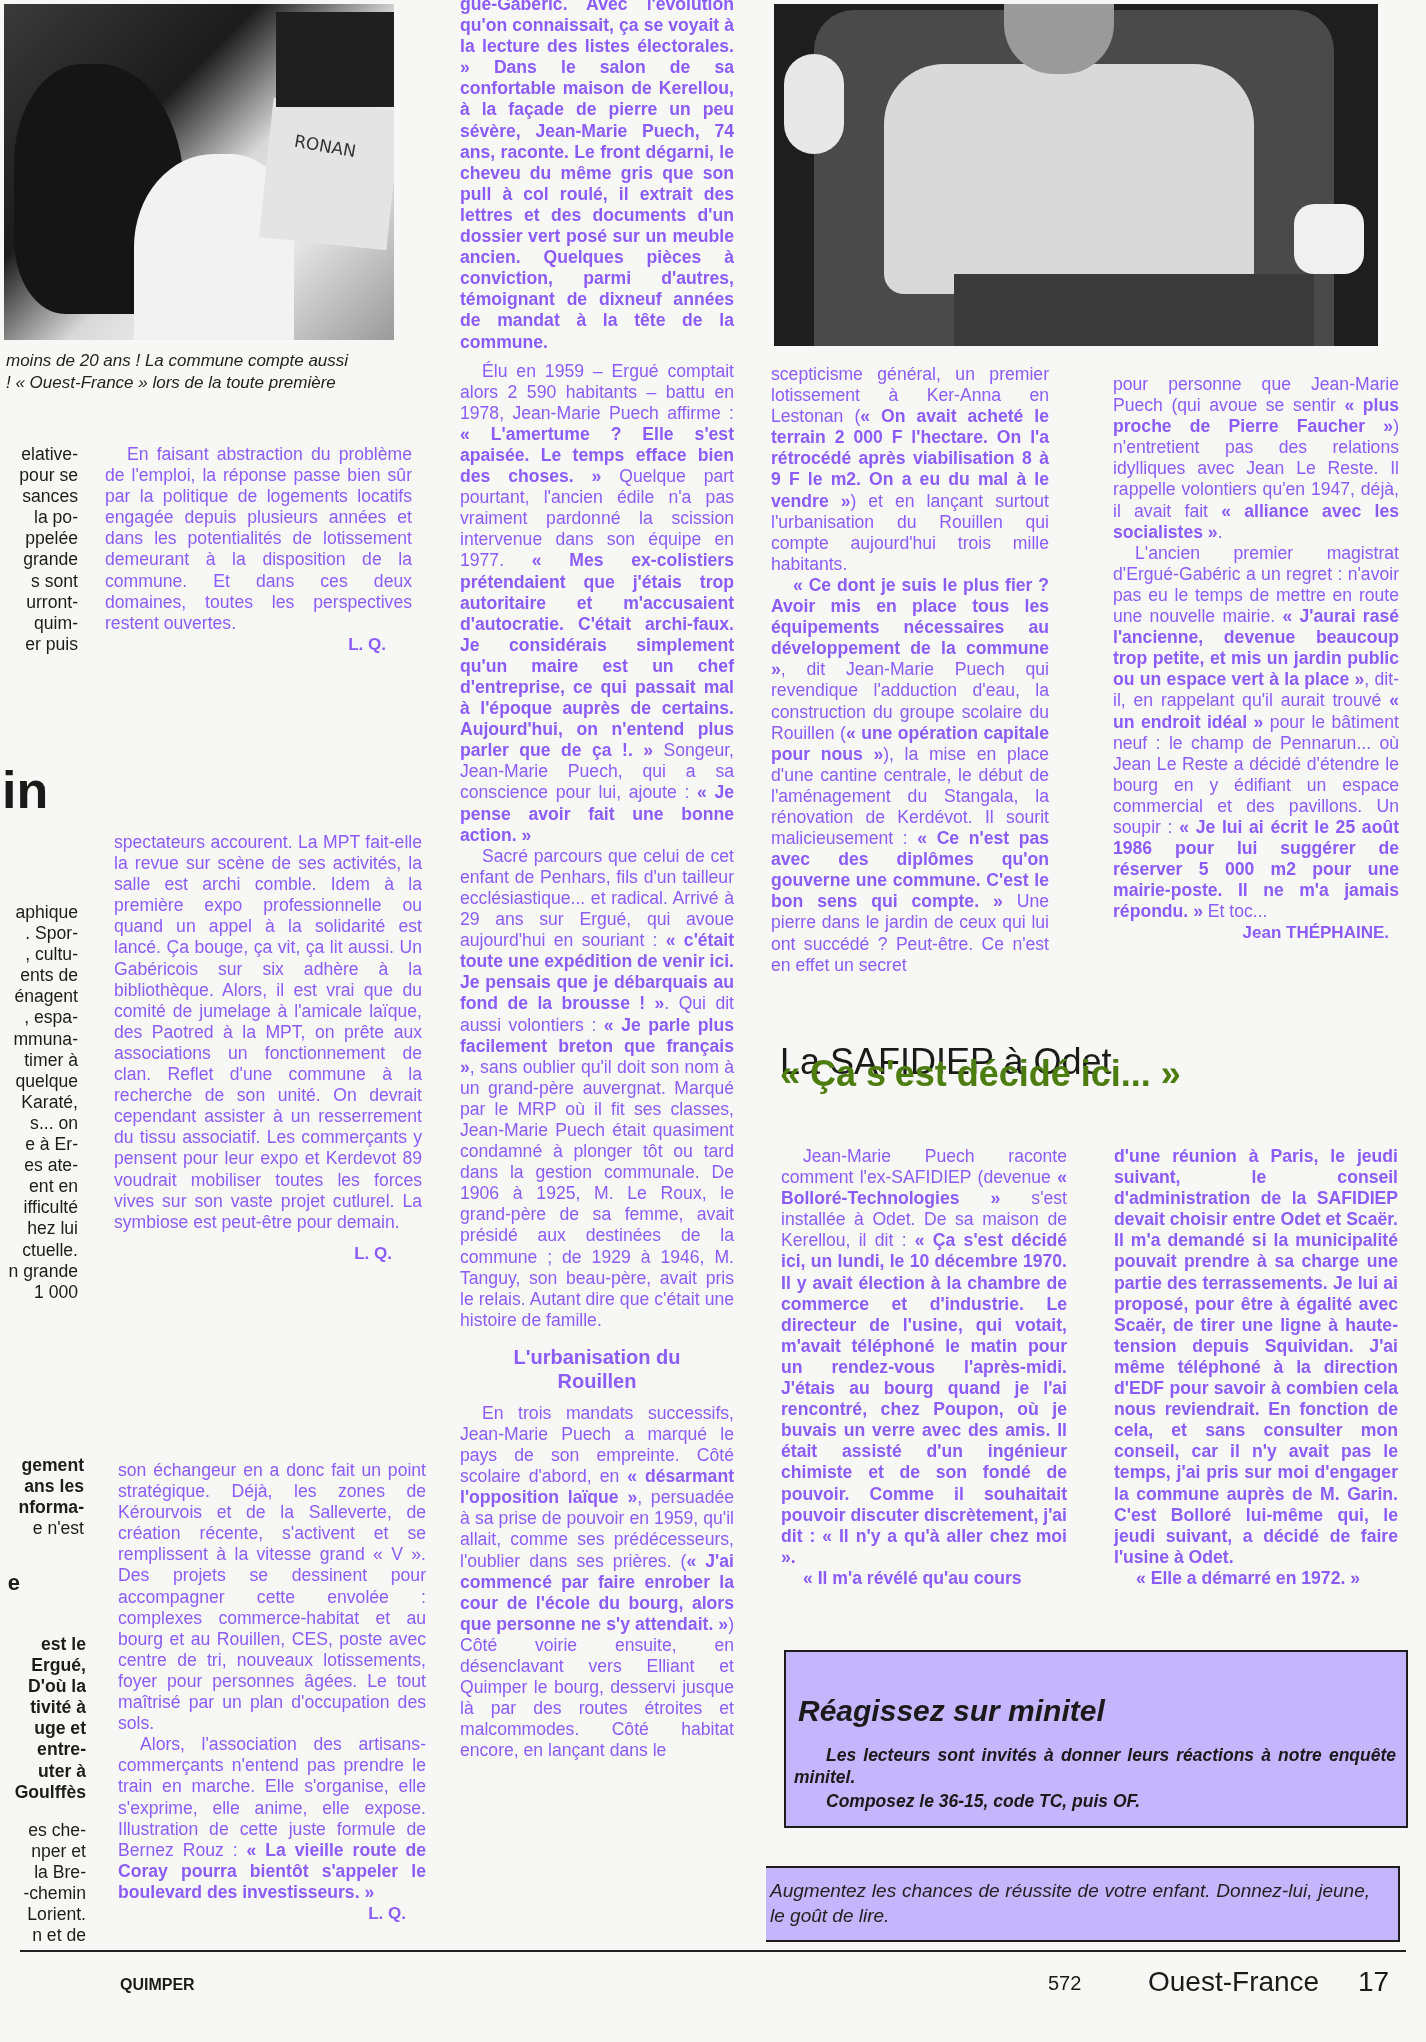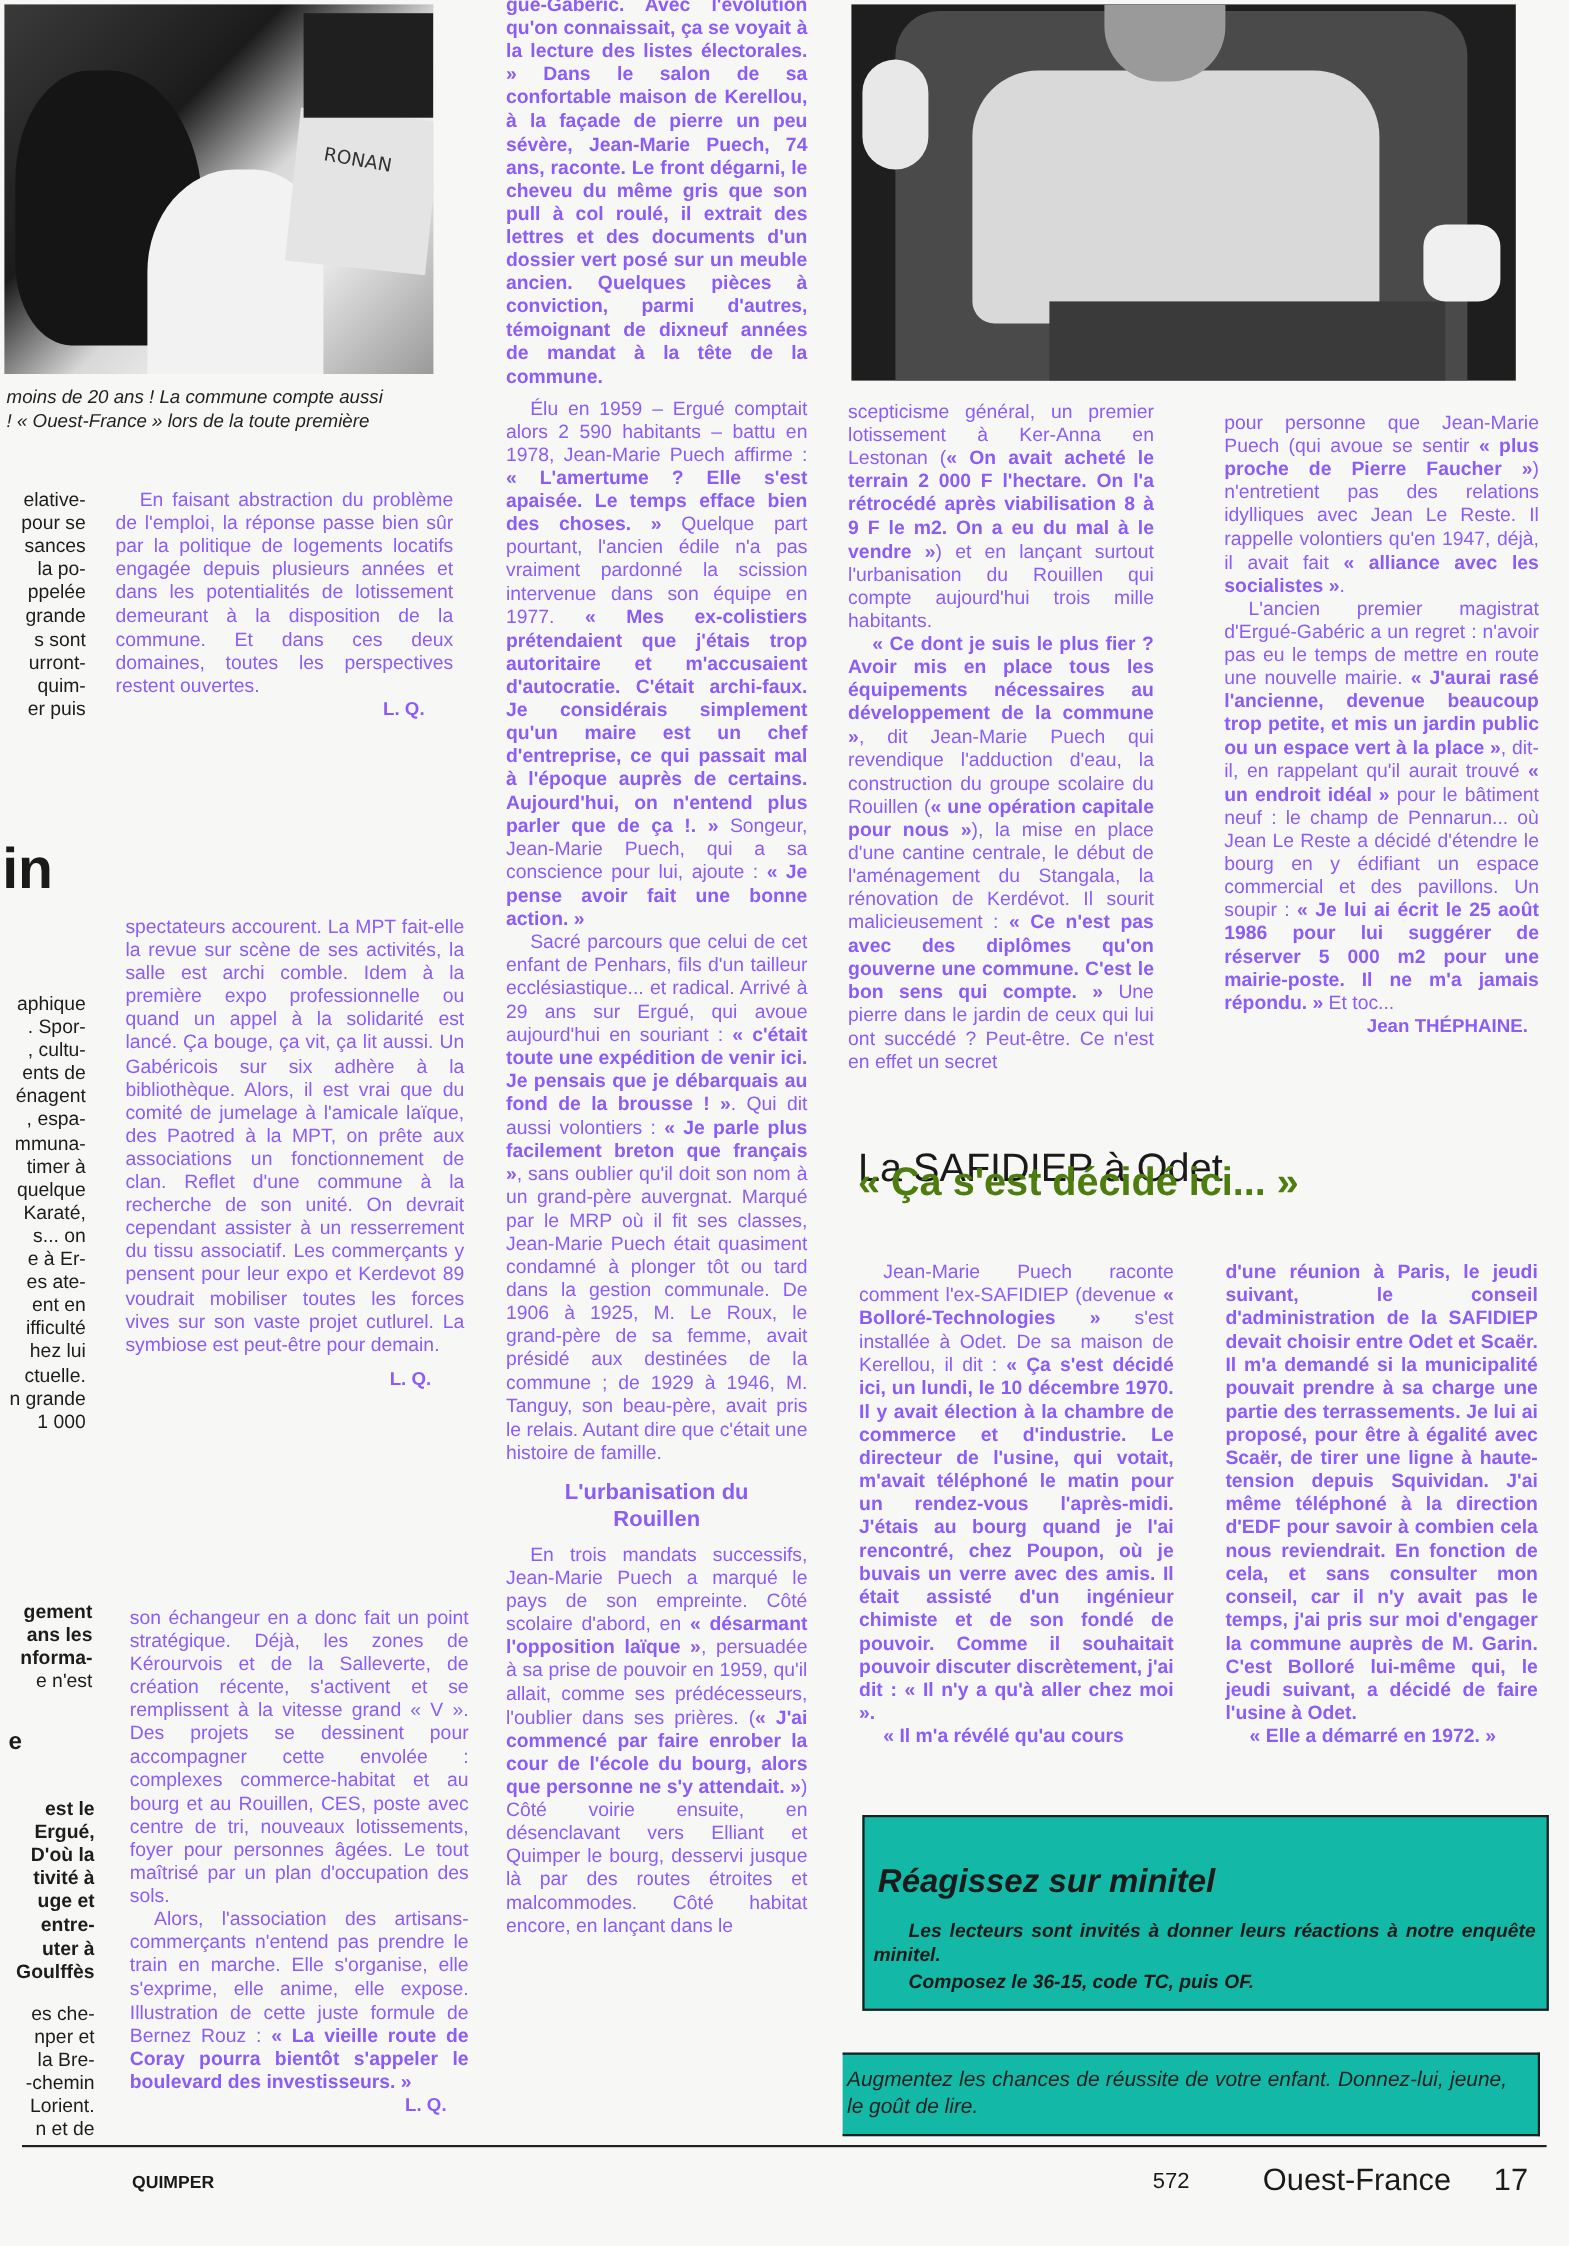--- a/index.html
+++ b/index.html
@@ -15,21 +15,21 @@
   .b { font-weight: bold; }
   .frag { font-size: 17.6px; line-height: 21.1px; text-align: right; color: #1c1c1c; white-space: nowrap; }
   .frag div { height: 21.1px; overflow: hidden; }
   .sig { font-weight: bold; font-size: 17px; text-align: right; }
   .photo {
     position: absolute; overflow: hidden;
     background: #2a2a2a;
   }
   .caption { font-style: italic; font-size: 17px; line-height: 22px; white-space: nowrap; color: #222; }
   .rule { position: absolute; background: #222; }
-  .box { position: absolute; border: 2px solid #1e1e1e; background: #14b8a6; }
+  .box { position: absolute; border: 2px solid #1e1e1e; background: #c4b5fd; }
 </style>
 </head>
 <body>
 
 <div class="photo" style="left:4px; top:4px; width:390px; height:336px; background:linear-gradient(135deg,#3a3a3a 0%,#1b1b1b 35%,#d8d8d8 55%,#efefef 70%,#9a9a9a 100%);">
   <div style="position:absolute;left:10px;top:60px;width:170px;height:250px;background:#151515;border-radius:40% 50% 30% 30%;"></div>
   <div style="position:absolute;left:130px;top:150px;width:160px;height:186px;background:#f2f2f2;border-radius:50% 40% 0 0;"></div>
   <div style="position:absolute;left:262px;top:100px;width:128px;height:140px;background:#e4e4e4;transform:rotate(6deg);"></div>
   <div style="position:absolute;left:272px;top:8px;width:118px;height:95px;background:#1f1f1f;"></div>
   <div style="position:absolute;left:290px;top:132px;font-size:17px;color:#333;font-family:'DejaVu Sans',sans-serif;transform:rotate(10deg);">RONAN</div>

